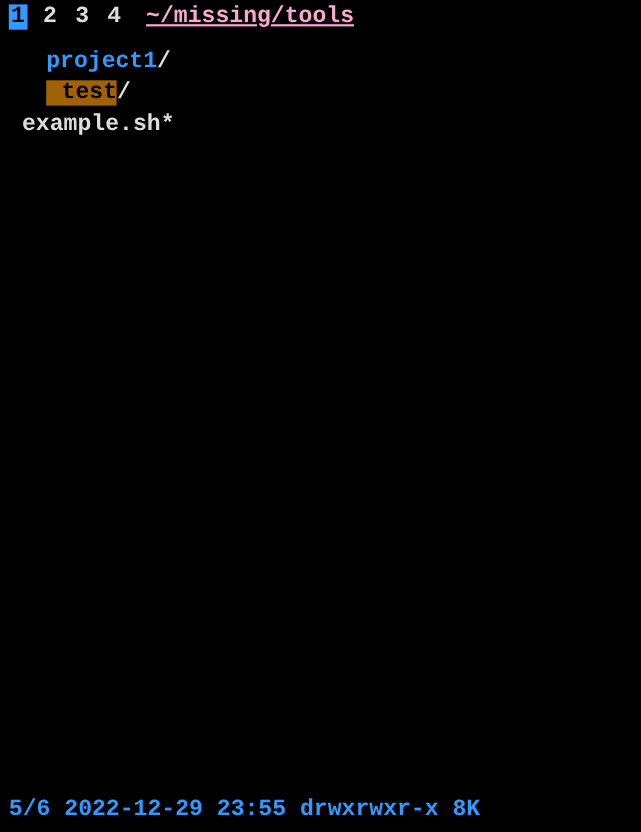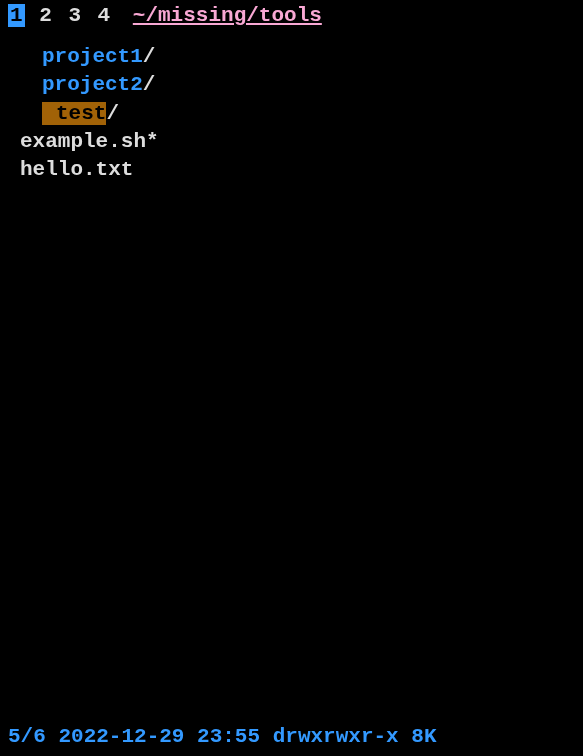--- a/index.html
+++ b/index.html
@@ -67,19 +67,17 @@
     <span class="space"></span>
   <span class="tab">3</span>
     <span class="space"></span>
   <span class="tab">4</span>
     <span class="space"></span>
   <span class="path">~/missing/tools</span>
 </div>
 
 <div class="file-list">
   <div class="entry"><span class="dir">project1</span><span class="dir-slash">/</span></div>
-  <div class="entry"><span class="dir">project2</span><span class="dir-slash">/</span></div>
   <div class="entry"><span class="dir selected">test</span><span class="dir-slash">/</span></div>
   <div class="entry"><span class="exec">example.sh</span><span class="exec">*</span></div>
-  <div class="entry"><span class="file">hello.txt</span></div>
 </div>
 
 <div class="statusbar"><span>5/6</span> <span>2022-12-29</span> <span>23:55</span> <span>drwxrwxr-x</span> <span>8K</span></div>
 
 </body></html>

